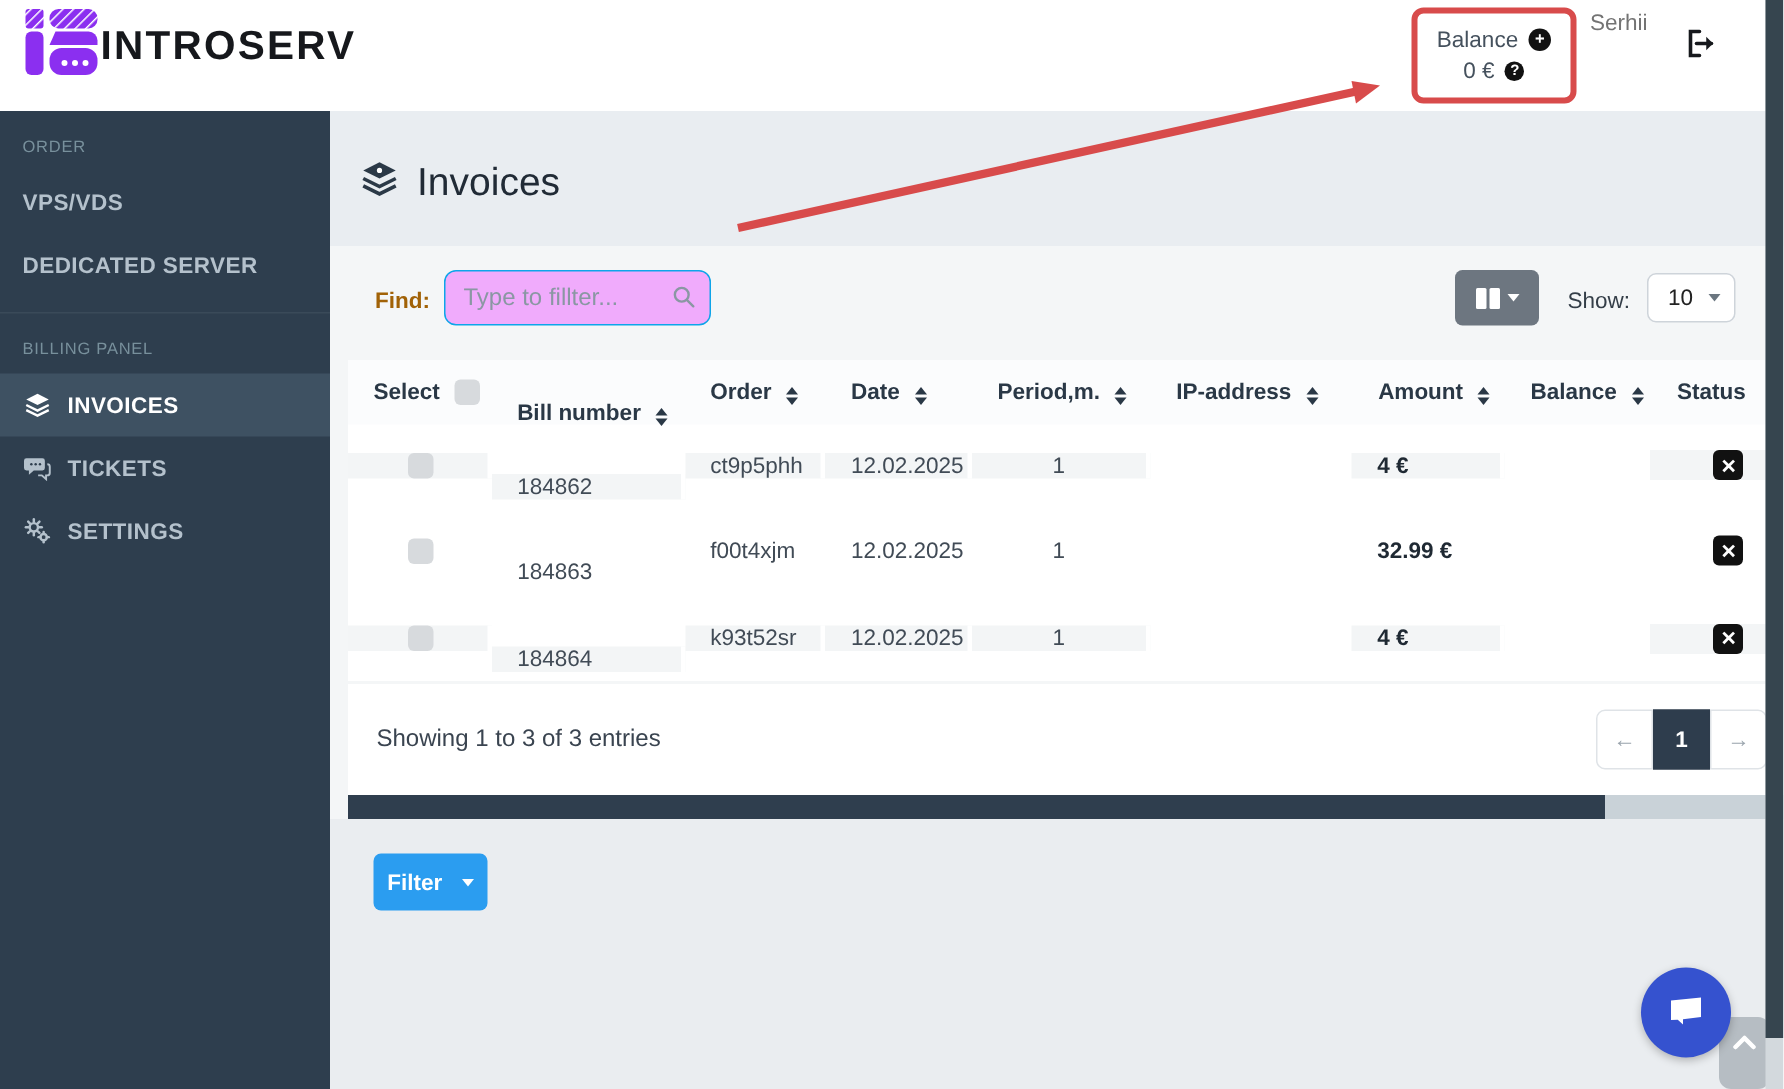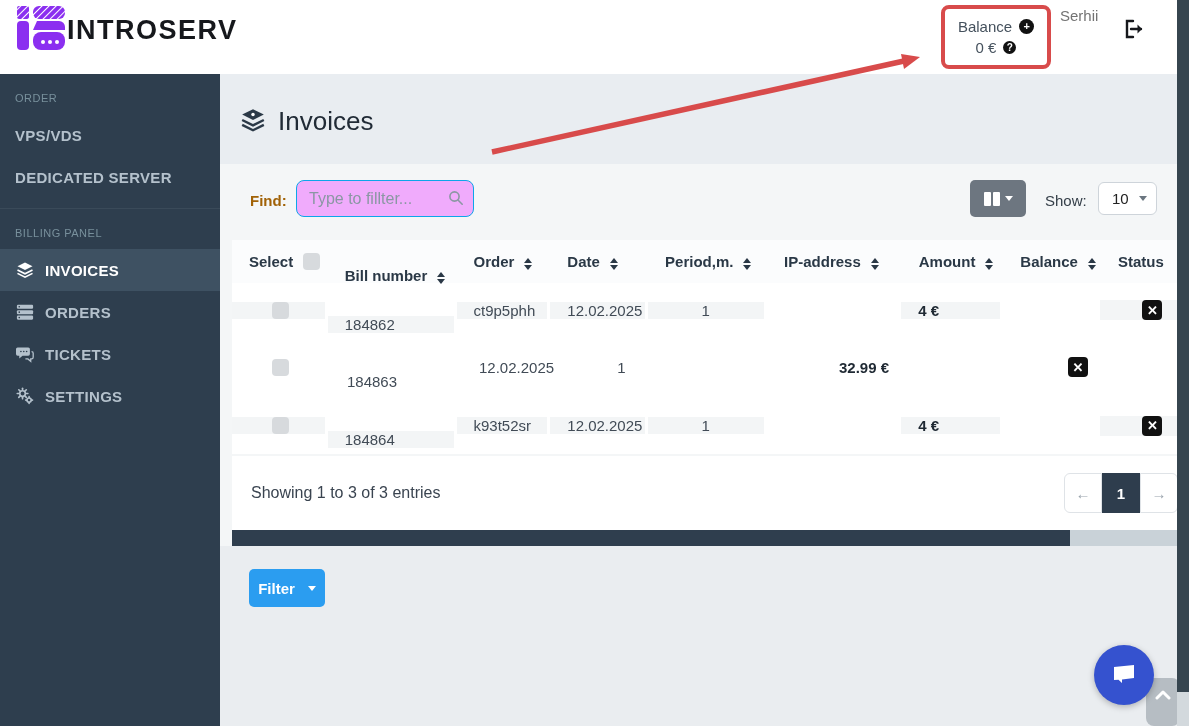--- a/index.html
+++ b/index.html
@@ -177,33 +177,20 @@
       <span class="ico">
         <svg width="18" height="18" viewBox="0 0 24 24">
           <path d="M12 2 L22 7 L12 12 L2 7 Z" fill="#fff"></path>
           <path d="M2 12 L12 17 L22 12" fill="none" stroke="#fff" stroke-width="2.2"></path>
           <path d="M2 16.5 L12 21.5 L22 16.5" fill="none" stroke="#fff" stroke-width="2.2"></path>
         </svg>
       </span>
       <span>INVOICES</span>
     </div>
 
-    <div class="side-item">
-      <span class="ico">
-        <svg width="18" height="18" viewBox="0 0 20 20">
-          <rect x="1" y="2" width="18" height="4.5" rx="1.2" fill="#b4c1cc"></rect>
-          <rect x="1" y="8" width="18" height="4.5" rx="1.2" fill="#b4c1cc"></rect>
-          <rect x="1" y="14" width="18" height="4.5" rx="1.2" fill="#b4c1cc"></rect>
-          <circle cx="3.6" cy="4.2" r="0.9" fill="#2e3e4e"></circle>
-            <circle cx="3.6" cy="10.2" r="0.9" fill="#2e3e4e"></circle>
-            <circle cx="3.6" cy="16.2" r="0.9" fill="#2e3e4e"></circle>
-        </svg>
-      </span>
-      <span>ORDERS</span>
-    </div>
 
     <div class="side-item">
       <span class="ico">
         <svg width="18" height="18" viewBox="0 0 22 20">
           <path d="M2 2 h13 a2 2 0 0 1 2 2 v6 a2 2 0 0 1 -2 2 h-7 l-4 3.5 v-3.5 h-2 a2 2 0 0 1 -2 -2 v-6 a2 2 0 0 1 2 -2" fill="#b4c1cc"></path>
           <circle cx="6" cy="7" r="1" fill="#2e3e4e"></circle>
             <circle cx="9.5" cy="7" r="1" fill="#2e3e4e"></circle>
             <circle cx="13" cy="7" r="1" fill="#2e3e4e"></circle>
           <path d="M19 7 a2 2 0 0 1 2 2 v5 a2 2 0 0 1 -2 2 h-1 v3 l-3.5 -3 h-3" fill="none" stroke="#b4c1cc" stroke-width="1.6"></path>
         </svg>
@@ -355,20 +342,21 @@
         <div class="td c8">
             <span class="status-x">✕</span>
           </div>
       </div>
 
       <div class="trow drow even">
         <div class="td c0">
             <span class="checkbox"></span>
           </div>
         <div class="td c1">184863</div>
+        <div class="td c2">f00t4xjm</div>
         <div class="td c3">12.02.2025</div>
         <div class="td c4">1</div>
         <div class="td c5"></div>
         <div class="td c6">32.99 €</div>
         <div class="td c7"></div>
         <div class="td c8">
             <span class="status-x">✕</span>
           </div>
       </div>
 

